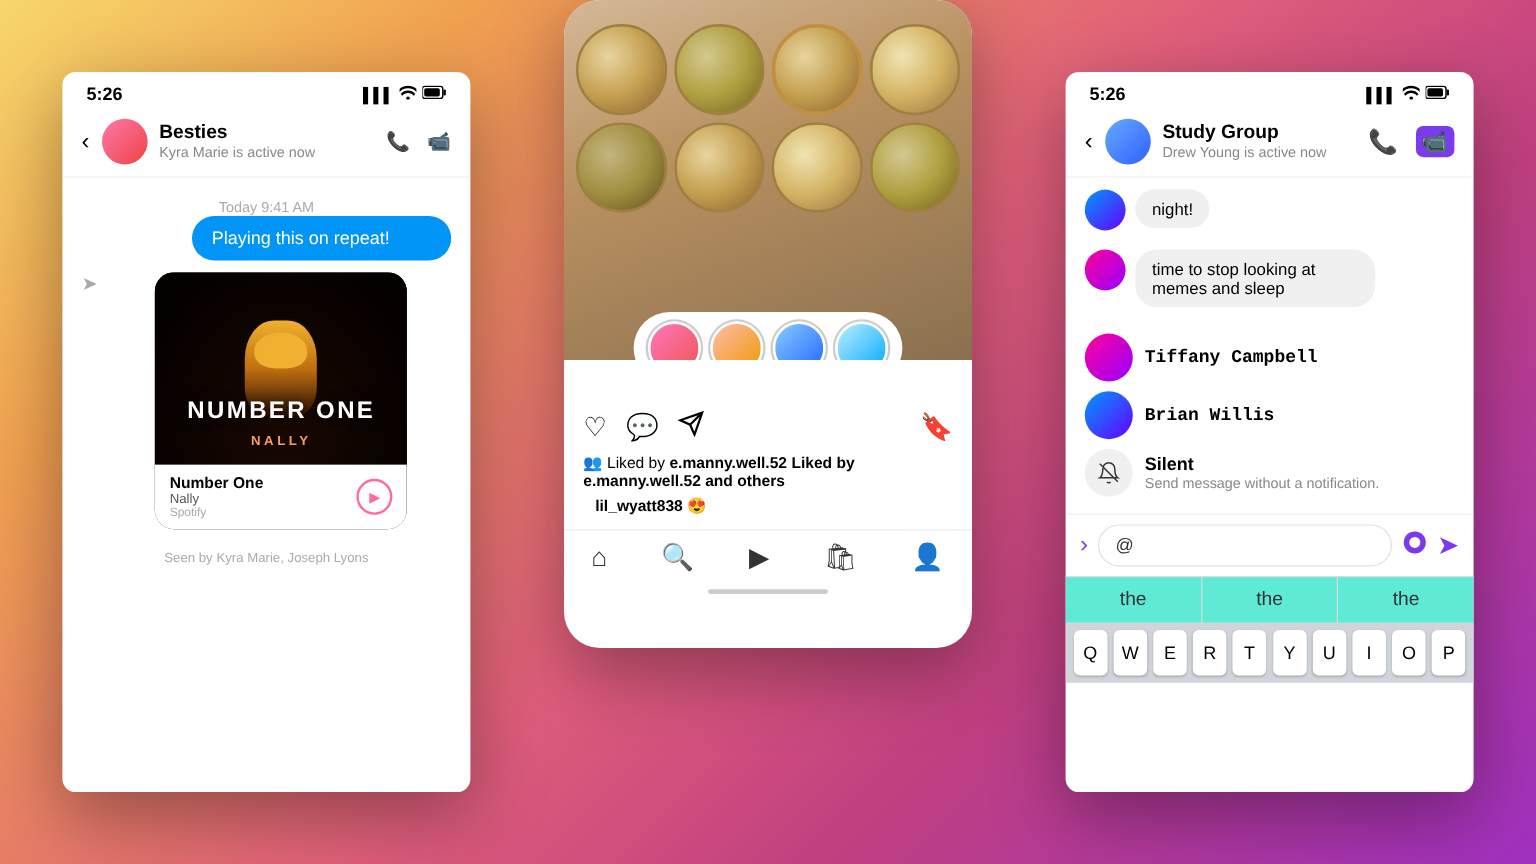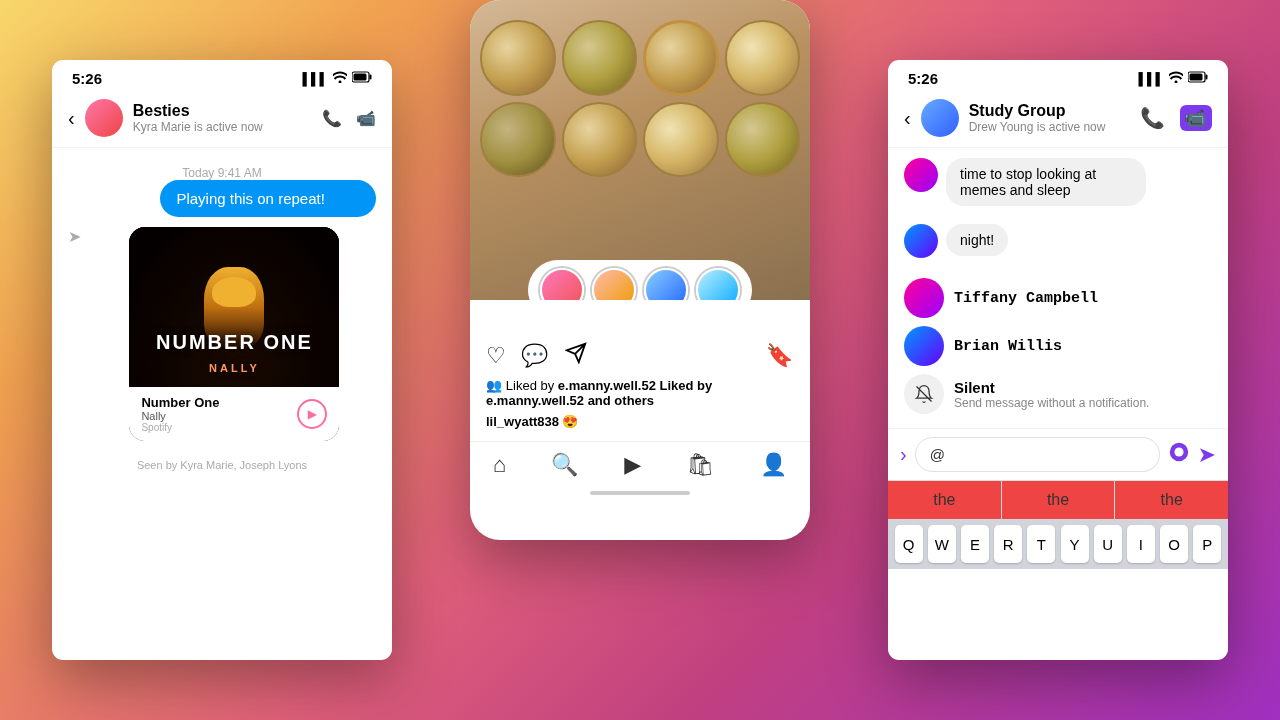--- a/index.html
+++ b/index.html
@@ -179,21 +179,21 @@
     }
     .ig-actions .action-icon { font-size: 22px; }
     .ig-actions .bookmark { margin-left: auto; }
 
     .ig-liked {
       padding: 2px 16px 4px;
       font-size: 13px;
     }
     .ig-liked span { font-weight: 700; }
 
-    .ig-caption { padding: 2px 16px 6px; font-size: 13px; }
+    .ig-caption { padding: 2px 26px 6px; font-size: 13px; }
     .ig-caption span { font-weight: 700; }
 
     .ig-nav {
       display: flex;
       justify-content: space-around;
       align-items: center;
       padding: 10px 0 6px;
       border-top: 1px solid #eee;
       margin-top: 6px;
     }
@@ -288,21 +288,21 @@
       font-size: 15px;
       display: flex; align-items: center;
       color: #333;
     }
     .record-icon { font-size: 20px; color: #7c3aed; }
     .send-arrow { font-size: 22px; color: #7c3aed; }
 
     .keyboard-suggestions {
       display: flex;
       border-top: 1px solid #ddd;
-      background: #ef4444;
+      background: #5eead4;
     }
     .suggestion {
       flex: 1;
       text-align: center;
       padding: 10px 0;
       font-size: 16px;
       color: #333;
       border-right: 1px solid #ddd;
     }
     .suggestion:last-child { border-right: none; }
@@ -500,27 +500,27 @@
     </div>
     <div class="header-actions">
       <span style="color:#7c3aed; font-size:20px;">📞</span>
       <span style="background:#7c3aed; color:#fff; border-radius:6px; padding:2px 5px; font-size:18px;">📹</span>
     </div>
   </div>
 
   <div class="msg-list" style="padding: 10px 16px;">
 
     <div class="msg-row">
+      <div class="avatar-sm av2"></div>
+      <div class="msg-bubble-in">night!</div>
+    </div>
+
+    <div class="msg-row">
       <div class="avatar-sm"></div>
       <div class="msg-bubble-in">time to stop looking at memes and sleep</div>
-    </div>
-
-    <div class="msg-row">
-      <div class="avatar-sm av2"></div>
-      <div class="msg-bubble-in">night!</div>
     </div>
 
     <div class="contact-row">
       <div class="contact-avatar"></div>
       <div class="contact-name">Tiffany Campbell</div>
     </div>
 
     <div class="contact-row">
       <div class="contact-avatar ca2"></div>
       <div class="contact-name">Brian Willis</div>

